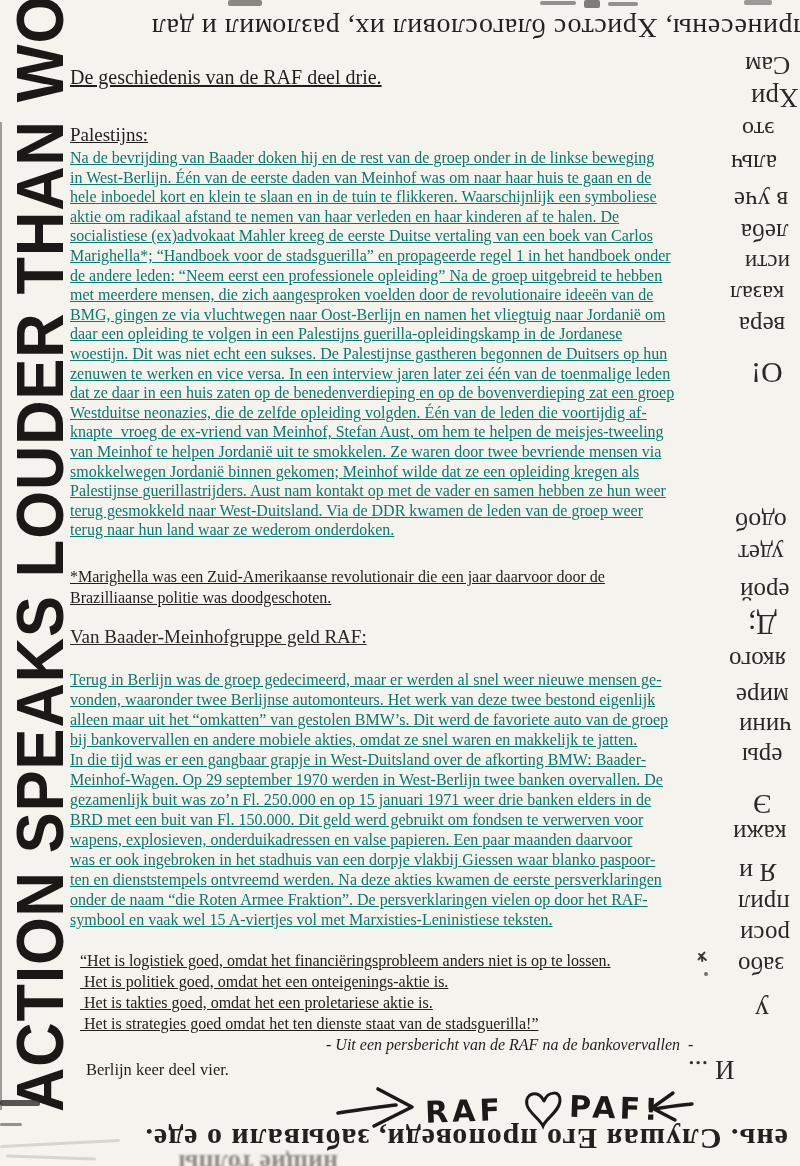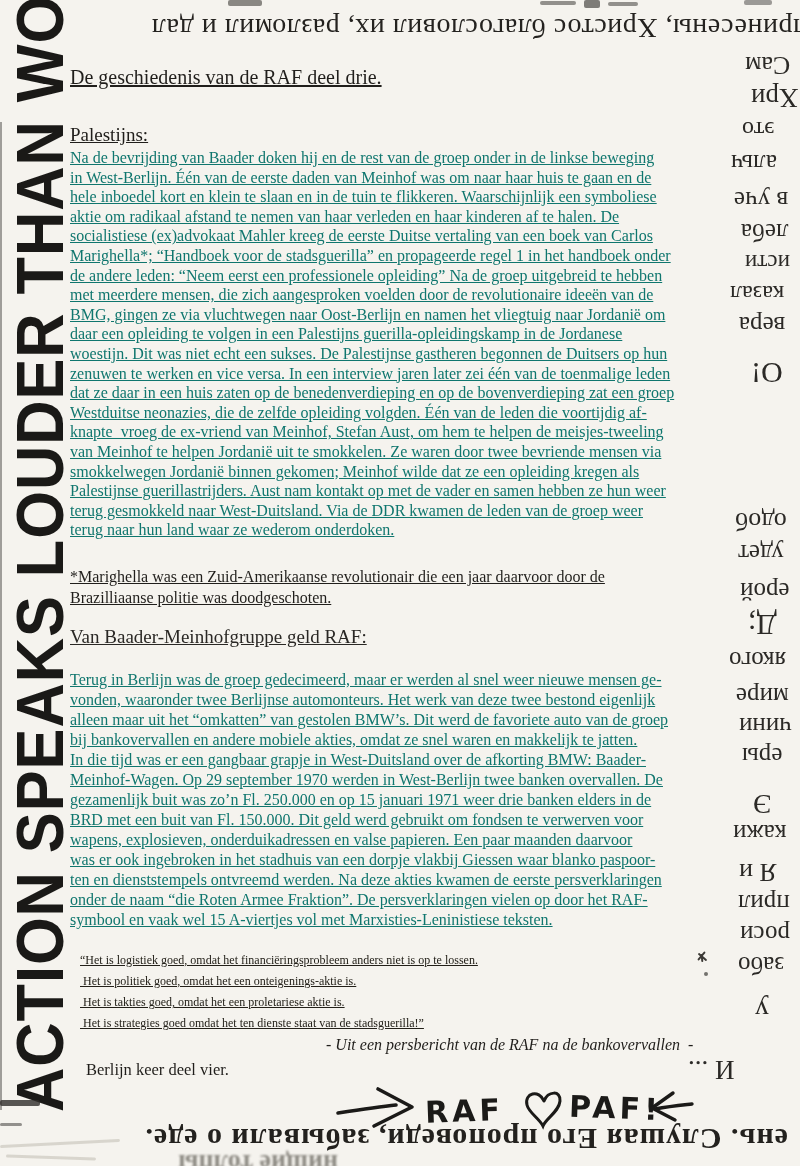--- a/index.html
+++ b/index.html
@@ -40,21 +40,21 @@
   }
   
   .col{position:absolute;left:70px;width:690px;text-decoration:underline;}
   .title{top:66px;font-size:20px;}
   .h-underground{top:124px;font-size:19px;}
   .para{white-space:pre;font-size:16px;color:#0f766e;}
   .p1{top:148px;line-height:19.6px;}
   .footnote{top:566px;font-size:16px;line-height:21px;white-space:pre;}
   .h-raf{top:626px;font-size:19px;color:#2a2825;}
   .p2{top:670px;line-height:20px;}
-  .quote{top:950px;font-size:12px;line-height:21px;white-space:pre;color:#232019;}
+  .quote{top:950px;font-size:16px;line-height:21px;white-space:pre;color:#232019;}
   .attribution{position:absolute;left:326px;top:1036px;font-size:16px;white-space:pre;font-style:italic;}
   .closing{top:1060px;font-size:16.5px;left:86px;}
   .abs{position:absolute;}
   
   .graffiti{position:absolute;left:333px;top:1080px;width:364px;height:64px;}
   .graffiti svg{display:block;}
   .graffiti text{
     font-family:"DejaVu Sans", sans-serif;font-weight:bold;
     fill:#1b1a18;font-size:30px;letter-spacing:4px;
   }

